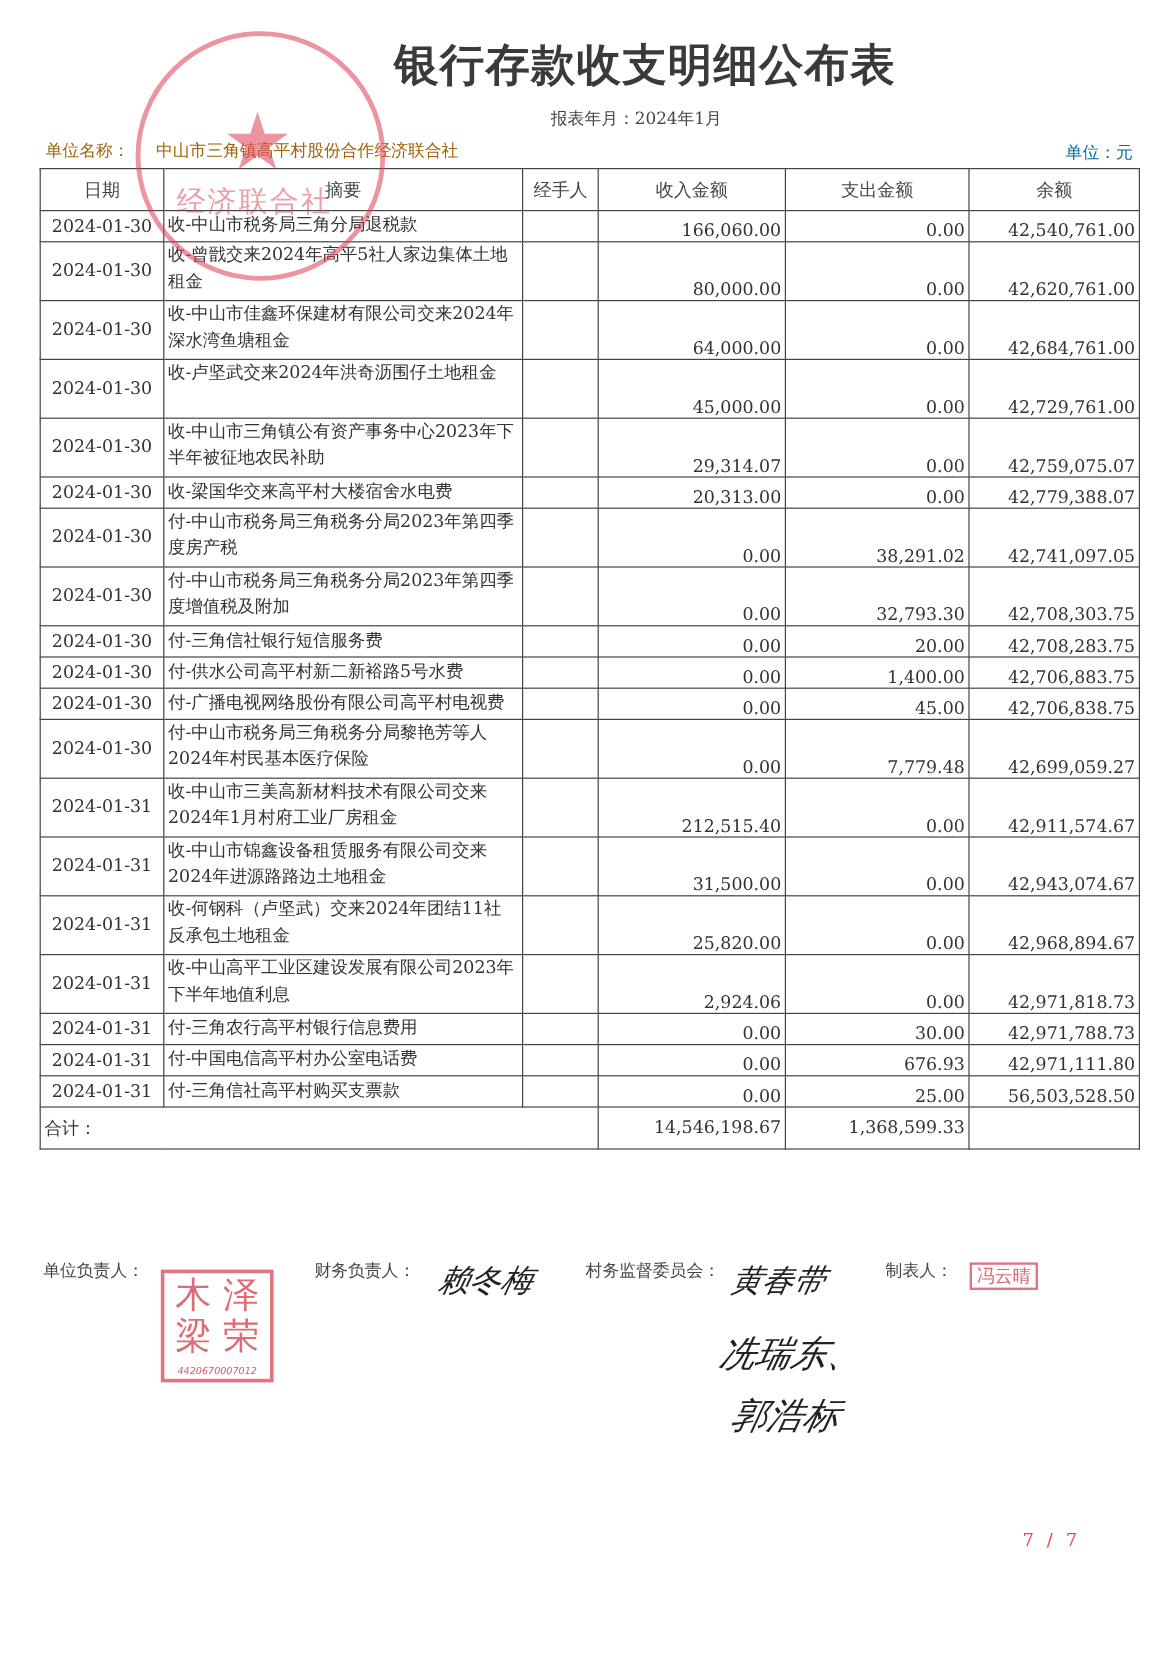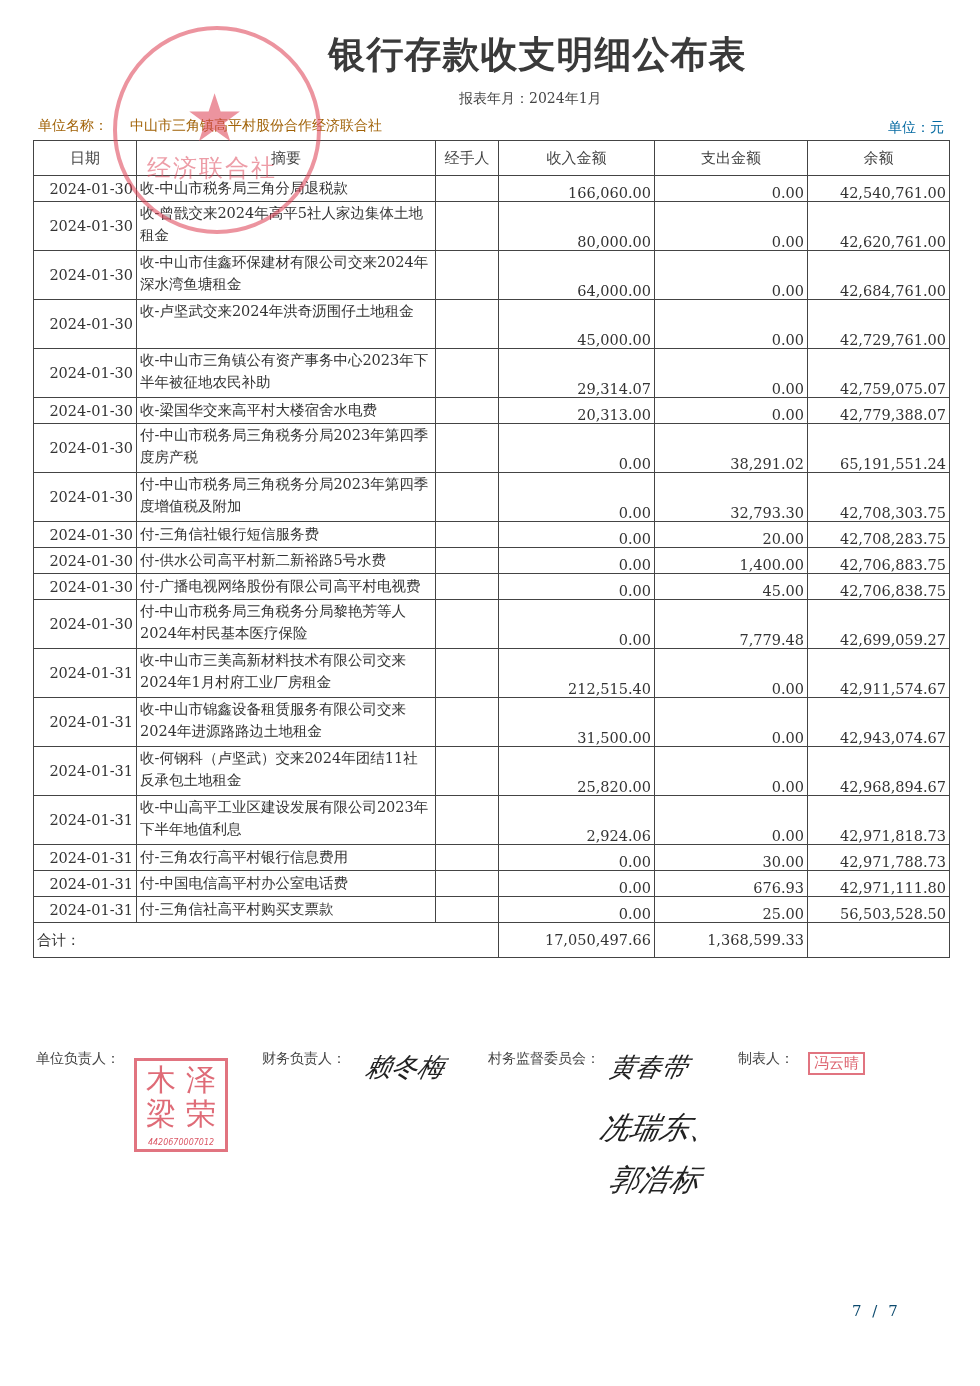--- a/index.html
+++ b/index.html
@@ -9,21 +9,21 @@
            font-family: "DejaVu Sans", sans-serif; font-weight: bold; font-size: 37px;
            color: #3a3a3a; letter-spacing: 1px; }
   .period { position: absolute; left: 459px; top: 90px; font-size: 14px; color: #444; }
   .unit-name { position: absolute; left: 38px; top: 117px; font-size: 14px; color: #a16207; }
   .unit-name .lbl { margin-right: 22px; }
   .currency { position: absolute; right: 36px; top: 119px; font-size: 14px; color: #0369a1; }
   table.ledger { position: absolute; left: 33px; top: 140px; width: 916px;
                  border-collapse: collapse; table-layout: fixed; font-size: 14.5px; }
   table.ledger td, table.ledger th { border: 1.5px solid #444; padding: 0 3px; }
   table.ledger th { font-weight: normal; height: 34px; font-size: 15px; color: #444; }
-  td.date { text-align: right; vertical-align: middle; white-space: nowrap; }
+  td.date { text-align: center; vertical-align: middle; white-space: nowrap; }
   td.desc { vertical-align: top; padding: 2px 4px; line-height: 22px; }
   td.num { text-align: right; vertical-align: bottom; padding-bottom: 2px; white-space: nowrap; }
   td.handler { }
   tr.single td { height: 24px; }
   tr.single td.desc { padding-top: 1px; }
   tr.double td { height: 48px; }
   tr.total td { height: 34px; }
   td.total-label { text-align: left; vertical-align: middle; padding-left: 6px; }
   td.total-num { text-align: right; vertical-align: middle; }
   .sigs { position: absolute; top: 1050px; left: 36px; right: 36px; font-size: 14px; color: #444; }
@@ -40,21 +40,21 @@
                  border: 3px solid rgba(215, 70, 85, 0.75); }
   .seal-square .chars { position: absolute; left: 4px; top: 2px; width: 80px; font-size: 30px;
                         line-height: 34px; color: rgba(215,70,85,0.8); font-family: "DejaVu Sans", sans-serif;
                         display: grid; grid-template-columns: 1fr 1fr; text-align: center; }
   .seal-square .code { position: absolute; left: 0; right: 0; bottom: 2px; text-align: center;
                        font-size: 8px; color: rgba(215,70,85,0.9); font-family: "DejaVu Sans", sans-serif; font-style: italic; }
   .maker-stamp { position: absolute; left: 808px; top: 1052px; border: 2px solid rgba(215,70,85,0.75);
                  padding: 0 4px; font-size: 15px; color: rgba(215,70,85,0.85); font-family: "DejaVu Sans", sans-serif; text-align: right; }
   .sig-hand { position: absolute; font-family: "DejaVu Serif", serif; font-style: italic; color: #222;
               font-size: 26px; transform: skewX(-12deg); }
-  .page-num { position: absolute; left: 852px; top: 1302px; font-size: 15px; color: #0c4a6e; letter-spacing: 3px; text-align: right; }
+  .page-num { position: absolute; left: 852px; top: 1274px; font-size: 15px; color: #ef4444; letter-spacing: 3px; text-align: right; }
 </style>
 </head>
 <body>
 
 <div class="title">银行存款收支明细公布表</div>
 <div class="period">
   <span>报表年月：</span><span>2024年1月</span>
 </div>
 <div class="unit-name">
   <span class="lbl">单位名称：</span><span>中山市三角镇高平村股份合作经济联合社</span>
@@ -128,21 +128,21 @@
         <td class="num">20,313.00</td>
         <td class="num">0.00</td>
         <td class="num">42,779,388.07</td>
       </tr>
       <tr class="double">
         <td class="date">2024-01-30</td>
         <td class="desc">付-中山市税务局三角税务分局2023年第四季度房产税</td>
         <td class="handler"></td>
         <td class="num">0.00</td>
         <td class="num">38,291.02</td>
-        <td class="num">65,191,551.24</td>
+        <td class="num">42,741,097.05</td>
       </tr>
       <tr class="double">
         <td class="date">2024-01-30</td>
         <td class="desc">付-中山市税务局三角税务分局2023年第四季度增值税及附加</td>
         <td class="handler"></td>
         <td class="num">0.00</td>
         <td class="num">32,793.30</td>
         <td class="num">42,708,303.75</td>
       </tr>
       <tr class="single">
@@ -230,21 +230,21 @@
         <td class="desc">付-三角信社高平村购买支票款</td>
         <td class="handler"></td>
         <td class="num">0.00</td>
         <td class="num">25.00</td>
         <td class="num">56,503,528.50</td>
       </tr>
     </tbody>
   <tfoot>
     <tr class="total">
       <td class="total-label" colspan="3">合计：</td>
-      <td class="total-num">17,050,497.66</td>
+      <td class="total-num">14,546,198.67</td>
       <td class="total-num">1,368,599.33</td>
       <td class="total-num"></td>
     </tr>
   </tfoot>
 </table>
 
 <div class="seal-round">
   <div class="star">★</div>
   <div class="ring-bot">经济联合社</div>
 </div>

